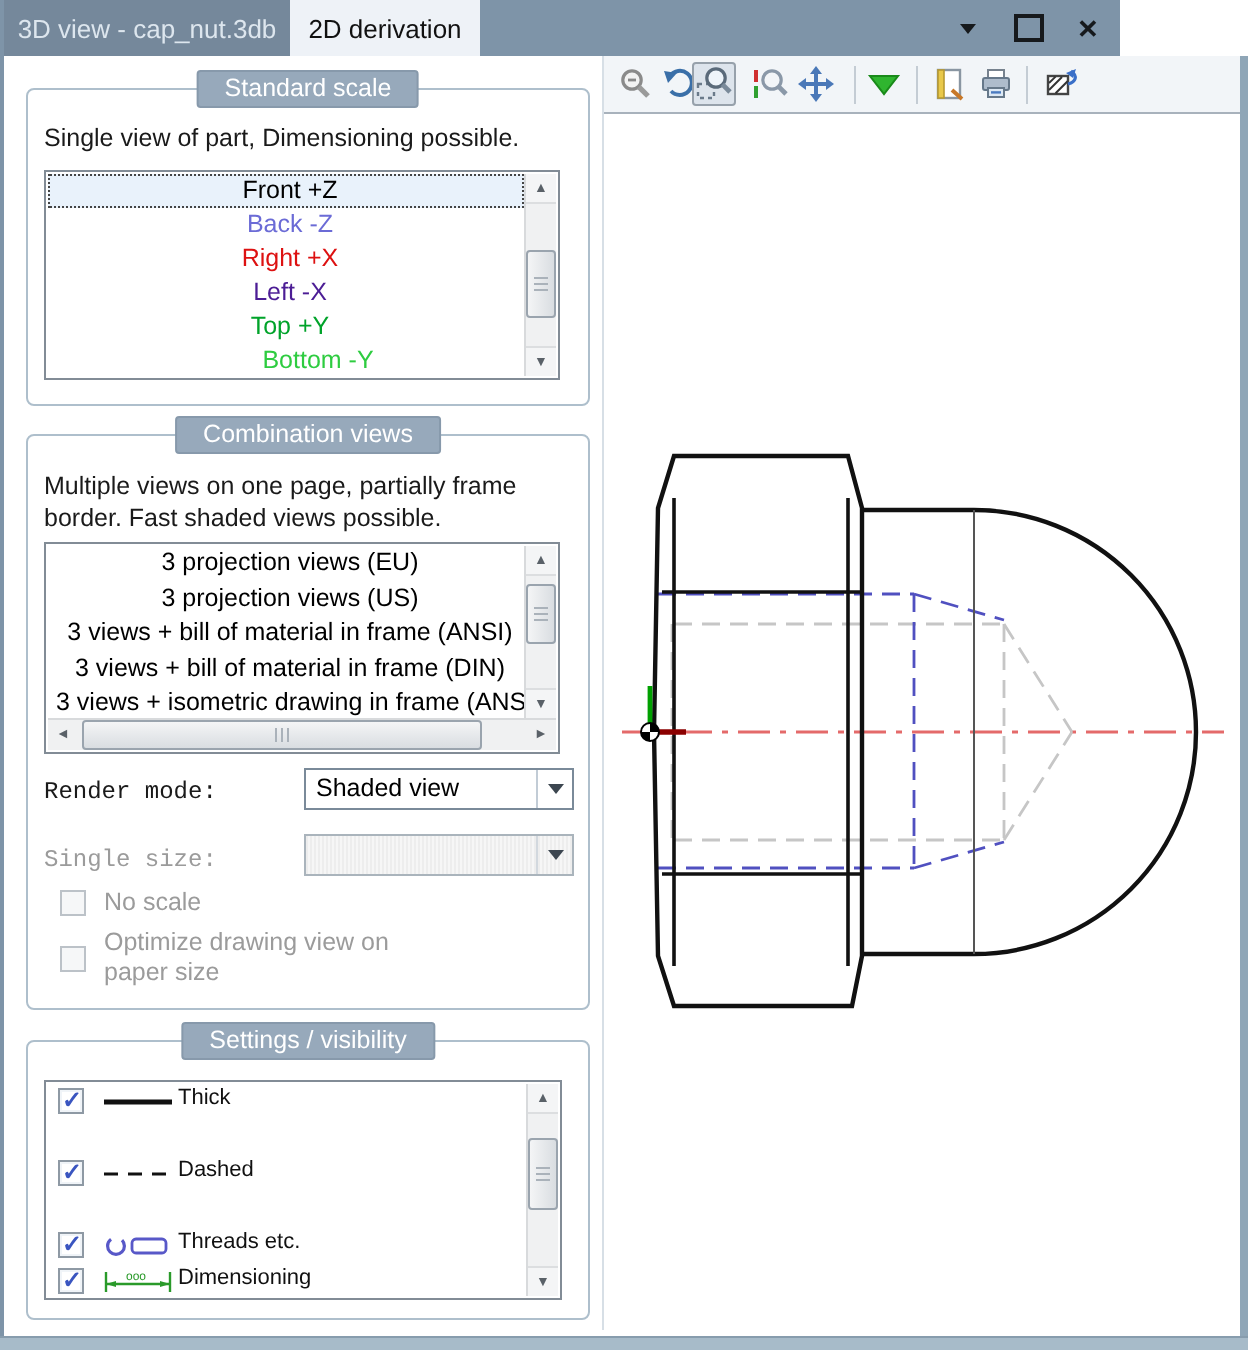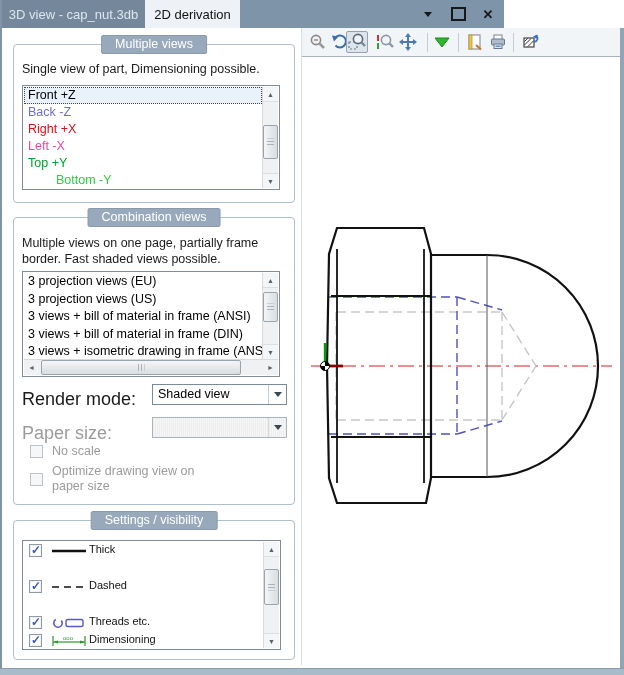--- a/index.html
+++ b/index.html
@@ -3,21 +3,21 @@
 <meta charset="utf-8">
 <style>
   * { margin:0; padding:0; box-sizing:border-box; }
   html,body { width:624px; height:675px; }
   body {
     font-family:"Liberation Sans", sans-serif;
     background:#ffffff; position:relative; overflow:hidden;
     -webkit-font-smoothing:antialiased;
   }
   
-  .titlebar { position:absolute; left:0; top:0; width:504px; height:28px; background:#7e94a8; }
+  .titlebar { position:absolute; left:0; top:0; width:560px; height:28px; background:#7e94a8; }
   .frame-left  { position:absolute; left:0; top:28px; width:2px;  height:647px; background:#7e94a8; }
   .frame-right { position:absolute; left:620px; top:28px; width:4px; height:647px; background:#8fa6b7; }
   .frame-bottom{ position:absolute; left:0; top:668px; width:624px; height:7px; background:#a7bbc9; border-top:1px solid #879cad; }
 
   .tab { position:absolute; top:0; height:28px; display:flex; align-items:center; justify-content:center;
          font-size:13px; cursor:default; }
   .tab.inactive { left:2px; width:143px; background:#75889b; color:#dde6ee; }
   .tab.active   { left:145px; width:95px; background:#eef2f7; color:#111; }
 
   .win-controls { position:absolute; right:8px; top:0; height:28px; display:flex; align-items:center; gap:14px; }
@@ -31,21 +31,21 @@
   .gb-header { position:absolute; top:-10px; left:50%; transform:translateX(-50%);
                background:#97a9bb; border:1px solid #8799ab; border-radius:2px; color:#ffffff;
                font-size:12.5px; padding:1px 13px 2px; white-space:nowrap; }
   .gb1 { left:13px; top:44px;  width:282px; height:159px; }
   .gb2 { left:13px; top:217px; width:282px; height:288px; }
   .gb3 { left:13px; top:520px; width:282px; height:140px; }
   .desc { position:absolute; color:#1a1a1a; font-size:12.5px; line-height:16px; }
 
   
   .listbox { position:absolute; border:1px solid #828c96; background:#fff; }
-  .lb-items { position:absolute; left:1px; top:1px; right:17px; bottom:1px; overflow:hidden; }
+  .lb-items { position:absolute; left:1px; top:1px; right:17px; bottom:1px; overflow:hidden;text-align:center; }
   .lb-row { height:17px; line-height:17px; font-size:12.5px; padding-left:4px; white-space:nowrap; }
   .lb-row.selected { background:#e9f2fb; outline:1px dotted #444; outline-offset:-1px; }
 
   
   .vscroll { position:absolute; top:1px; right:1px; bottom:1px; width:16px; background:#f0f1f2; border-left:1px solid #d8dadc; }
   .vscroll .btn { position:absolute; left:0; width:15px; height:15px; background:#f4f5f6; color:#5a6168;
                   font-size:7px; text-align:center; line-height:15px; }
   .vscroll .btn.up { top:0; border-bottom:1px solid #dcdee0; } .vscroll .btn.up::before { content:"\25B2"; }
   .vscroll .btn.down { bottom:0; border-top:1px solid #dcdee0; } .vscroll .btn.down::before { content:"\25BC"; }
   .vscroll .thumb { position:absolute; left:0; width:15px; background:linear-gradient(90deg,#f4f5f6,#d9dde1);
@@ -55,21 +55,21 @@
   .hscroll { position:absolute; left:1px; right:1px; bottom:1px; height:16px; background:#f0f1f2; border-top:1px solid #d8dadc; }
   .hscroll .btn { position:absolute; top:0; width:15px; height:15px; color:#5a6168; font-size:7px; text-align:center; line-height:15px; }
   .hscroll .btn.left { left:0; } .hscroll .btn.left::before { content:"\25C4"; }
   .hscroll .btn.right { right:0; } .hscroll .btn.right::before { content:"\25BA"; }
   .hscroll .thumb { position:absolute; top:0; height:15px; background:linear-gradient(180deg,#f4f5f6,#d9dde1);
                     border:1px solid #9aa4ae; border-radius:2px; }
   .hscroll .thumb .hgrip { position:absolute; top:3px; bottom:3px; left:50%; width:7px; transform:translateX(-50%);
                  background:repeating-linear-gradient(90deg,#aab2ba 0 1px,transparent 1px 3px); }
 
   
-  .form-label { position:absolute; font-size:18px; color:#1a1a1a; }
+  .form-label { position:absolute; font-size:12px; color:#1a1a1a;font-family:Liberation Mono, monospace; }
   .form-label.disabled, .cb-label.disabled { color:#9b9b9b; }
   .combo { position:absolute; height:21px; border:1px solid #7a8a99; background:#fff; font-size:12.5px; }
   .combo .val { position:absolute; left:5px; top:2px; right:20px; white-space:nowrap; overflow:hidden; }
   .combo .arrow { position:absolute; right:0; top:0; width:18px; height:100%; border-left:1px solid #c2ccd6;
                   display:flex; align-items:center; justify-content:center; }
   .combo .arrow::before { content:""; border-left:4px solid transparent; border-right:4px solid transparent; border-top:5px solid #3c4650; }
   .combo.disabled { border-color:#aab4bc; background:repeating-linear-gradient(90deg,#ededed 0 1px,#f6f6f6 1px 2px); }
   .combo.disabled .arrow { border-left-color:#d2d8de; }
 
   .checkbox { position:absolute; width:13px; height:13px; background:#fff; border:1px solid #8e99a4; }
@@ -184,29 +184,29 @@
         <line x1="3.5" y1="13" x2="10" y2="6.5" stroke="#333" stroke-width="1"></line>
         <line x1="3.5" y1="9.5" x2="6.8" y2="6.3" stroke="#333" stroke-width="1"></line>
         <line x1="6.8" y1="14.6" x2="12.8" y2="8.6" stroke="#333" stroke-width="1"></line>
         <path d="M13,10 C17,9 18,6 14.5,3.5" fill="none" stroke="#3a6fc8" stroke-width="1.6"></path>
         <polygon points="12,4.5 17,2.5 15.5,7" fill="#3a6fc8"></polygon>
       </svg>
   </div>
 </div>
 
 <div class="groupbox gb1">
-  <div class="gb-header">Multiple views</div>
+  <div class="gb-header">Standard scale</div>
 </div>
 <div class="desc" style="left:22px; top:61px; width:270px">Single view of part, Dimensioning possible.</div>
 <div class="listbox" style="left:22px; top:85px; width:258px; height:105px">
   <div class="lb-items">
     <div class="lb-row selected" style="color: rgb(0, 0, 0);">Front +Z</div>
     <div class="lb-row" style="color: rgb(107, 107, 214);">Back -Z</div>
     <div class="lb-row" style="color: rgb(221, 17, 17);">Right +X</div>
-    <div class="lb-row" style="color: #ec4899;">Left -X</div>
+    <div class="lb-row" style="color: #4c1d95;">Left -X</div>
     <div class="lb-row" style="color: rgb(0, 163, 42);">Top +Y</div>
     <div class="lb-row" style="color: rgb(46, 204, 64); margin-left: 28px;">Bottom -Y</div>
   </div>
   <div class="vscroll">
     <div class="btn up"></div>
     <div class="thumb" style="top:38px; height:34px">
         <div class="grip"></div>
       </div>
     <div class="btn down"></div>
   </div>
@@ -239,21 +239,21 @@
     <div class="btn right"></div>
   </div>
 </div>
 
 <div class="form-label" style="left:22px; top:389px">Render mode:</div>
 <div class="combo" style="left:152px; top:384px; width:135px">
   <span class="val">Shaded view</span>
   <span class="arrow"></span>
 </div>
 
-<div class="form-label disabled" style="left:22px; top:423px">Paper size:</div>
+<div class="form-label disabled" style="left:22px; top:423px">Single size:</div>
 <div class="combo disabled" style="left:152px; top:417px; width:135px">
   <span class="val"></span>
   <span class="arrow"></span>
 </div>
 
 <div class="checkbox disabled" style="left:30px; top:445px"></div>
 <div class="cb-label disabled" style="left:52px; top:444px">No scale</div>
 
 <div class="checkbox disabled" style="left:30px; top:473px"></div>
 <div class="cb-label disabled" style="left:52px; top:464px; width:170px">Optimize drawing view on paper size</div>

